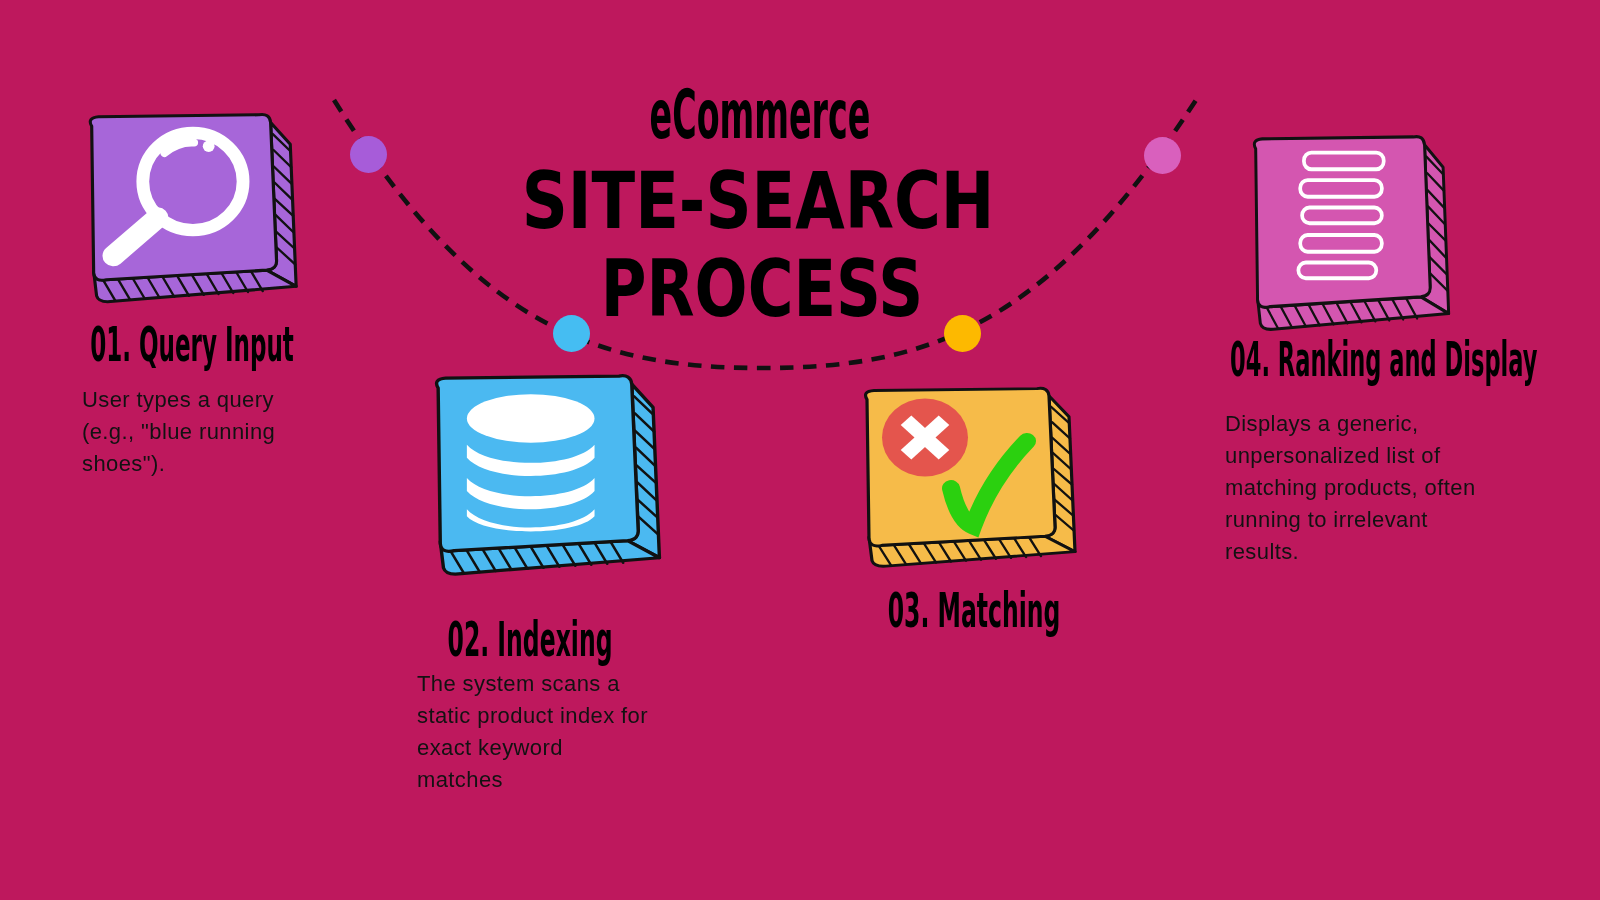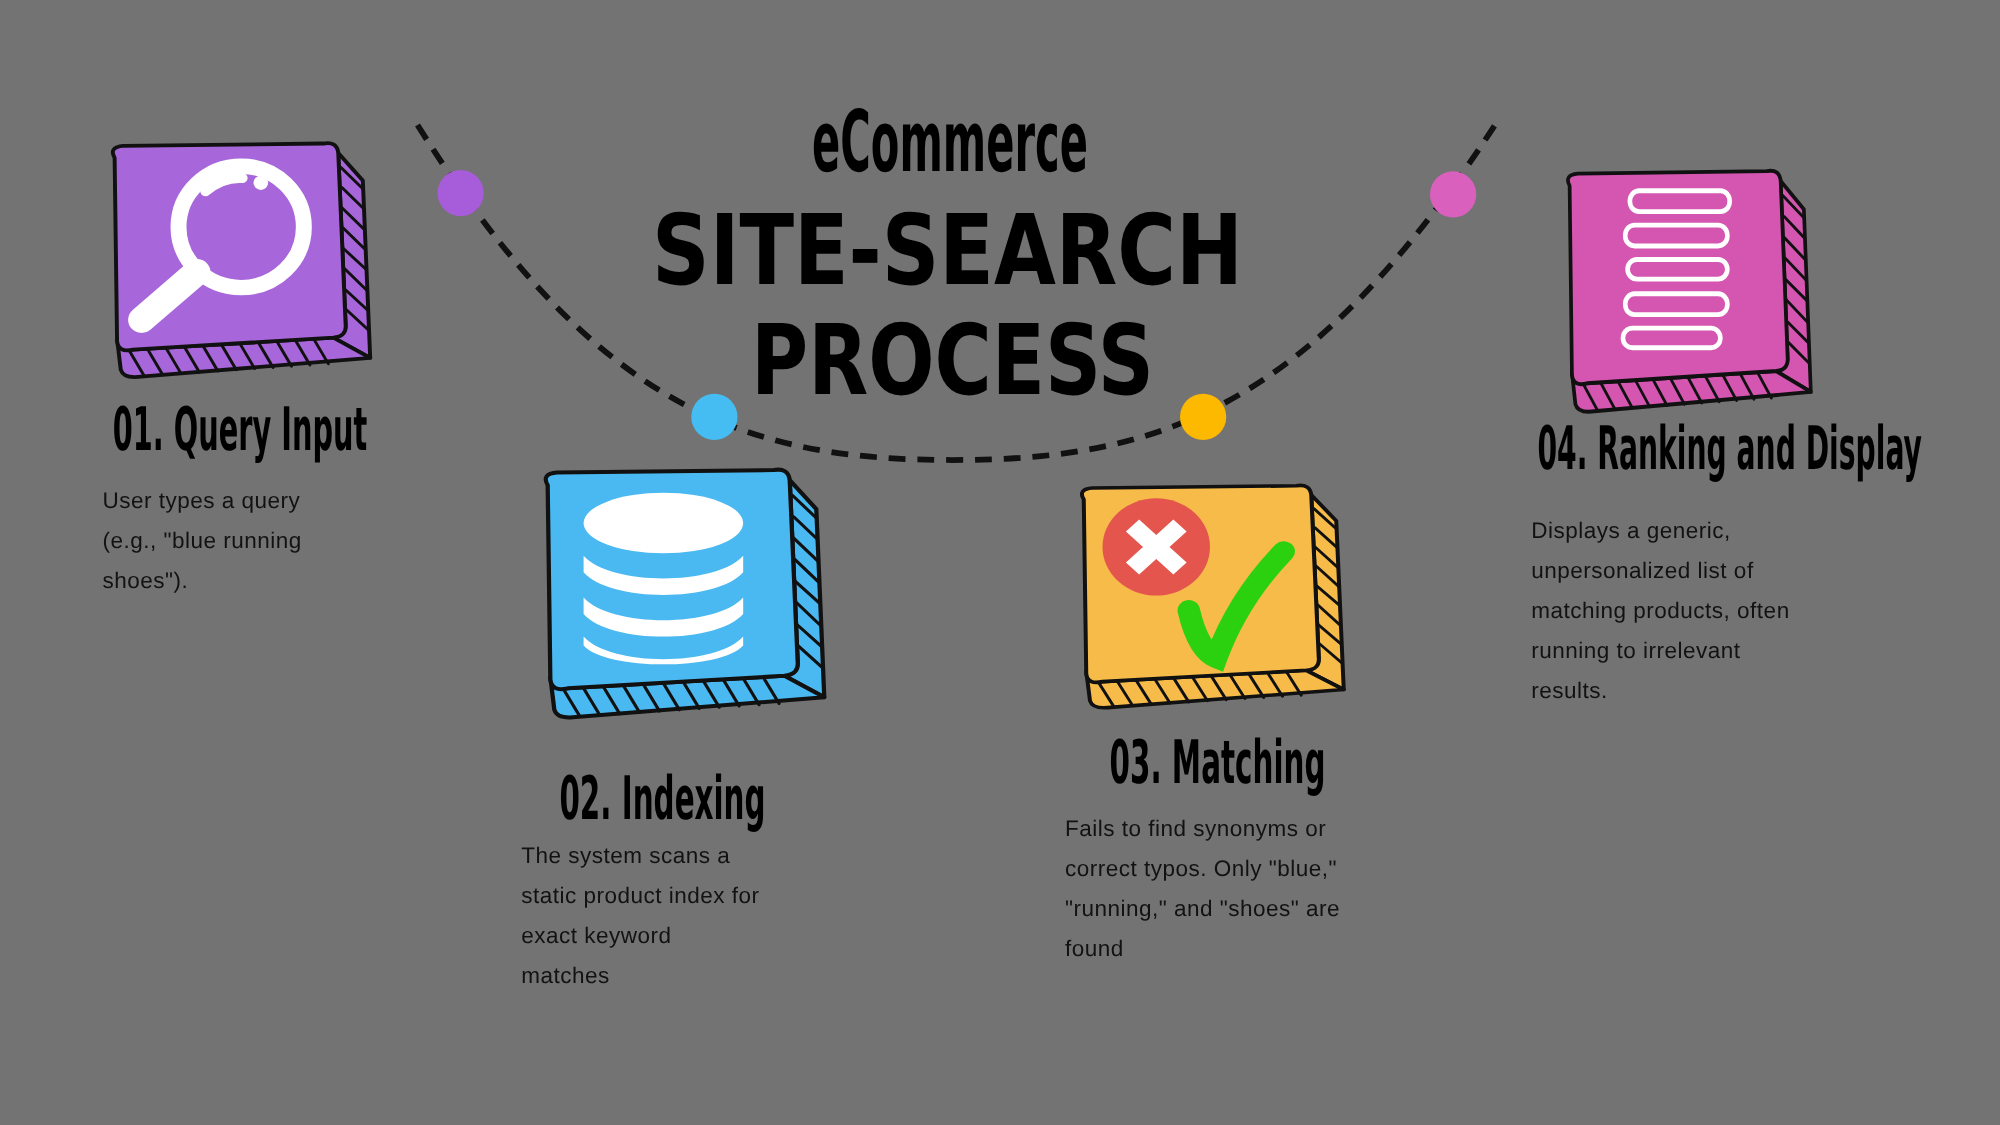--- a/index.html
+++ b/index.html
@@ -1,17 +1,17 @@
 <!DOCTYPE html>
 <html><head>
 <meta charset="utf-8">
 <style>
   html,body{margin:0;padding:0;background:#ffffff;}
   body{width:1600px;height:900px;overflow:hidden;font-family:"Liberation Sans",sans-serif;}
-  .canvas{position:relative;width:1600px;height:900px;background:#737373;overflow:hidden;}
+  .canvas{position:relative;width:1600px;height:900px;background:#be185d;overflow:hidden;}
 
   
   .connector-svg{position:absolute;left:0;top:0;z-index:1;}
   .dot{position:absolute;width:37px;height:37px;border-radius:50%;z-index:2;}
   .dot-1{left:350px;top:136px;background:#a75cd9;}
   .dot-2{left:553px;top:315px;background:#45bdf2;}
   .dot-3{left:944px;top:315px;background:#fdb900;}
   .dot-4{left:1144px;top:137px;background:#d960bd;}
 
   
@@ -28,21 +28,21 @@
   .title-line-1{left:408px;width:700px;top:162px;font-size:78px;transform:scaleX(0.82);}
   .title-line-2{left:412px;width:700px;top:250px;font-size:78px;transform:scaleX(0.80);}
 
   .step-title{position:absolute;z-index:4;font-family:"DejaVu Sans",sans-serif;
     font-weight:bold;color:#000;line-height:1;white-space:nowrap;text-align:center;font-size:48px;}
   .st-1{left:-58px;width:500px;top:320px;transform:scaleX(0.48);}
   .st-2{left:280px;width:500px;top:615px;transform:scaleX(0.49);}
   .st-3{left:724px;width:500px;top:586px;transform:scaleX(0.49);}
   .st-4{left:1071px;width:600px;top:335px;transform:scaleX(0.47);}
 
-  .step-desc{position:absolute;z-index:4;font-size:18px;line-height:32px;color:#121212;
+  .step-desc{position:absolute;z-index:4;font-size:22px;line-height:32px;color:#121212;
     letter-spacing:0.4px;white-space:pre-line;width:360px;}
   .desc-1{left:82px;top:384px;}
   .desc-2{left:417px;top:668px;}
   .desc-3{left:852px;top:647px;}
   .desc-4{left:1225px;top:408px;}
 
   .outline{stroke:#111111;stroke-width:3.2;stroke-linejoin:round;stroke-linecap:round;}
   .hatch{stroke:#111111;stroke-width:2.4;stroke-linecap:round;}
 </style>
 </head>
@@ -201,23 +201,19 @@
   <div class="step-title st-3">03. Matching</div>
   <div class="step-title st-4">04. Ranking and Display</div>
 
   <div class="step-desc desc-1">User types a query
 (e.g., "blue running
 shoes").</div>
   <div class="step-desc desc-2">The system scans a
 static product index for
 exact keyword
 matches</div>
-  <div class="step-desc desc-3">Fails to find synonyms or
-correct typos. Only "blue,"
-"running," and "shoes" are
-found</div>
   <div class="step-desc desc-4">Displays a generic,
 unpersonalized list of
 matching products, often
 running to irrelevant
 results.</div>
 
 </div>
 
 </body></html>

